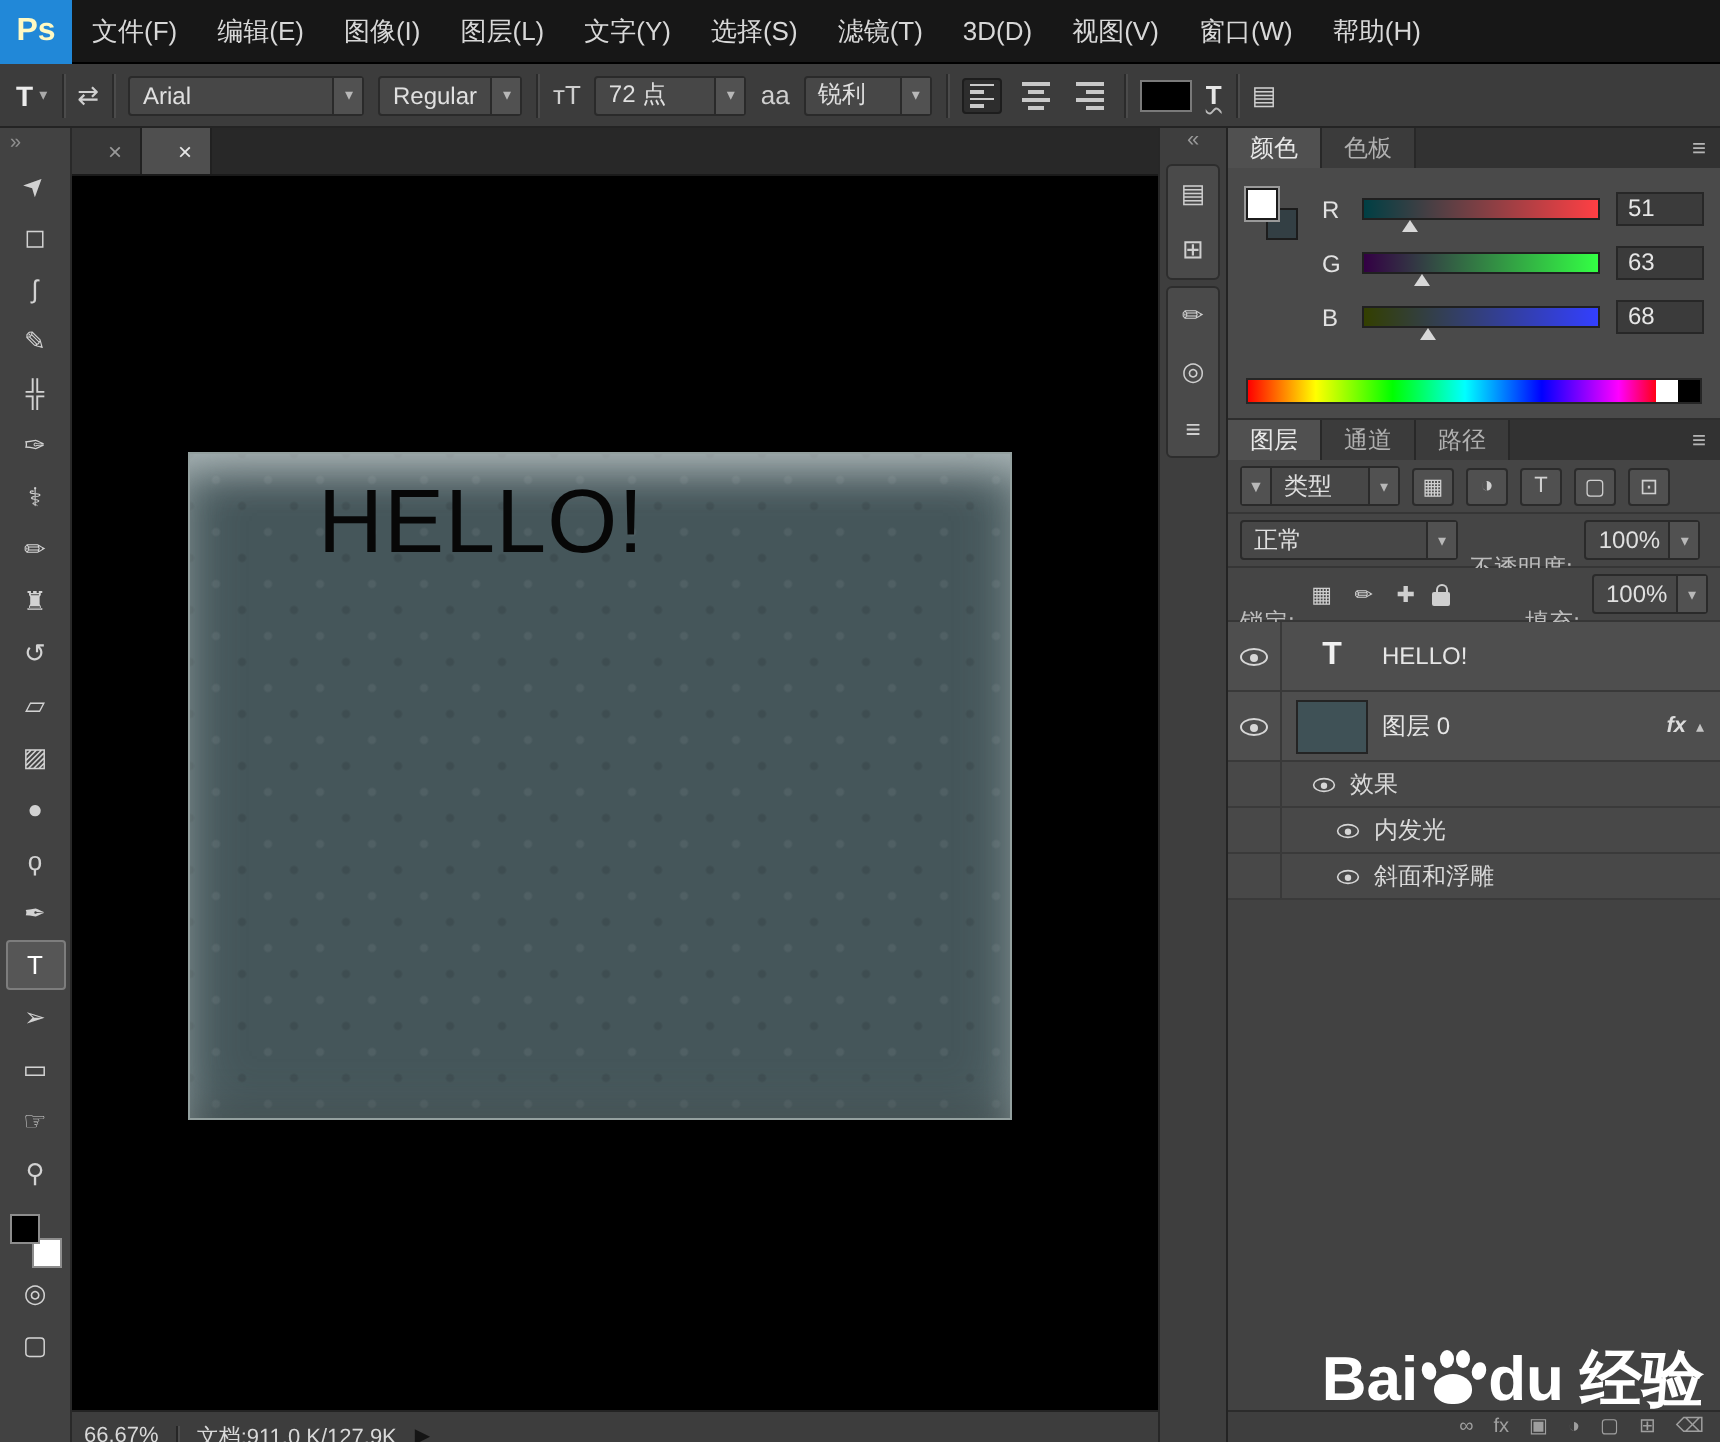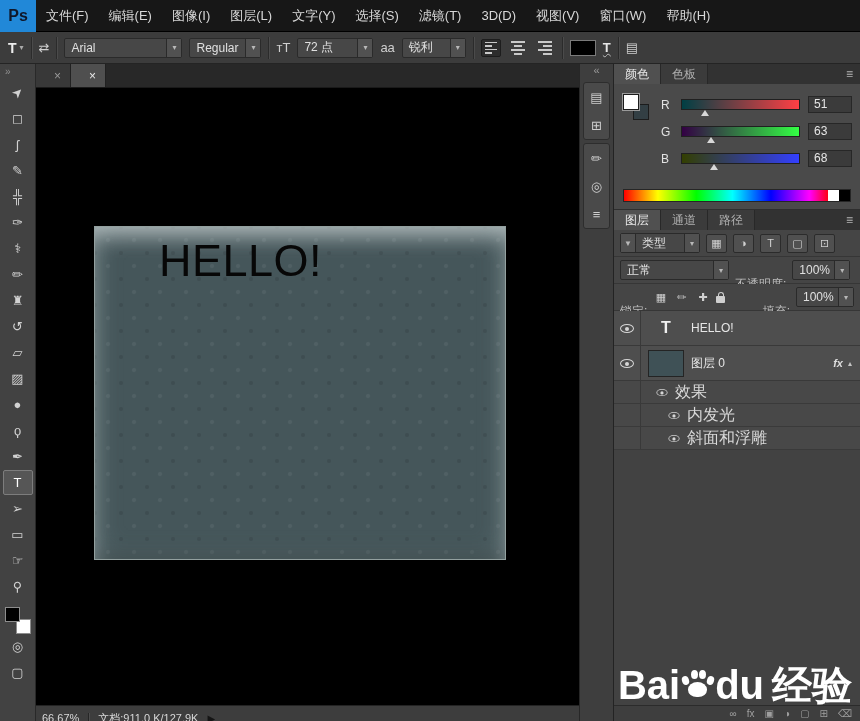--- a/index.html
+++ b/index.html
@@ -1,21 +1,21 @@
 <!DOCTYPE html>
 <html><head>
 <meta charset="utf-8">
 <style>
   *{margin:0;padding:0;box-sizing:border-box;font-family:"Liberation Sans","DejaVu Sans",sans-serif;}
   html,body{width:860px;height:721px;}
   #app{position:relative;width:860px;height:721px;background:#1d1d1d;overflow:hidden;font-size:12px;color:#ddd;}
 
   
   .menubar{position:absolute;left:0;top:0;width:860px;height:32px;background:#171717;display:flex;align-items:center;border-bottom:1px solid #000;}
-  .pslogo{width:36px;height:32px;background:#2188d8;color:#0f172a;font-weight:bold;font-size:16px;display:flex;align-items:center;justify-content:center;}
+  .pslogo{width:36px;height:32px;background:#2188d8;color:#fef9c3;font-weight:bold;font-size:16px;display:flex;align-items:center;justify-content:center;}
   .menus{display:flex;height:100%;}
   .menus>span{color:#d8d8d8;font-size:13px;padding:0 10px;line-height:32px;cursor:default;white-space:nowrap;}
 
   
   .optionsbar{position:absolute;left:0;top:32px;width:860px;height:32px;background:#3c3c3c;border-bottom:1px solid #242424;display:flex;align-items:center;gap:7px;padding:0 8px;}
   .obar-sep{width:1px;height:22px;background:#2b2b2b;box-shadow:1px 0 0 #4b4b4b;flex:none;}
   .tool-tile{display:flex;align-items:center;gap:3px;color:#ececec;font-weight:bold;font-size:14px;}
   .tiny-arrow{font-size:8px;color:#aaa;font-weight:normal;}
   .ob-icon{color:#cfcfcf;font-size:13px;}
   .combo{display:flex;align-items:center;height:20px;background:#474747;border:1px solid #2a2a2a;border-radius:2px;color:#e0e0e0;font-size:12px;flex:none;}
@@ -104,28 +104,28 @@
   .eye.sm{transform:scale(.8);}
   .lthumb{width:36px;height:27px;margin:0 7px;display:flex;align-items:center;justify-content:center;color:#f0f0f0;font-size:16px;font-weight:bold;flex:none;}
   .lthumb.solid{border:1px solid #242424;}
   .lname{font-size:12px;color:#e6e6e6;}
   .lfx{margin-left:auto;padding-right:8px;color:#dcdcdc;font-size:11px;display:flex;gap:5px;align-items:center;}
   .lfx .fx{font-style:italic;font-weight:bold;}
   .lfx .ar{font-size:8px;color:#c4c4c4;}
   .frow{display:flex;align-items:center;height:23px;background:#484848;border-bottom:1px solid #3a3a3a;flex:none;}
   .find1{margin-left:14px;display:flex;align-items:center;gap:6px;}
   .find2{margin-left:26px;display:flex;align-items:center;gap:6px;}
-  .fname{font-size:16px;color:#d9d9d9;}
+  .fname{font-size:12px;color:#d9d9d9;}
   .lp-fill{flex:1;background:#424242;}
   .lp-bottom{height:16px;background:#3e3e3e;border-top:1px solid #2b2b2b;display:flex;justify-content:flex-end;align-items:center;gap:10px;padding:0 8px;color:#9f9f9f;font-size:10px;flex:none;}
   .lp-bottom span{line-height:15px;}
 
   
   .watermark{position:absolute;right:8px;bottom:16px;color:#fff;text-align:center;z-index:10;}
-  .wm-brand{display:flex;align-items:center;justify-content:flex-end;gap:2px;font-size:40px;font-weight:bold;line-height:1;}
+  .wm-brand{display:flex;align-items:center;justify-content:flex-end;gap:2px;font-size:31px;font-weight:bold;line-height:1;}
   .paw{position:relative;width:31px;height:30px;display:inline-block;}
   .paw::after{content:"";position:absolute;left:6px;top:12px;width:19px;height:15px;background:#fff;border-radius:50% 50% 46% 46%;}
   .paw i{position:absolute;width:7px;height:9px;background:#fff;border-radius:50%;}
   .paw i:nth-child(1){left:0;top:6px;transform:rotate(-20deg);}
   .paw i:nth-child(2){left:9px;top:0;}
   .paw i:nth-child(3){left:17px;top:0;}
   .paw i:nth-child(4){left:25px;top:6px;transform:rotate(20deg);}
   .wm-url{font-size:15px;margin-top:5px;letter-spacing:1px;}
 
   

